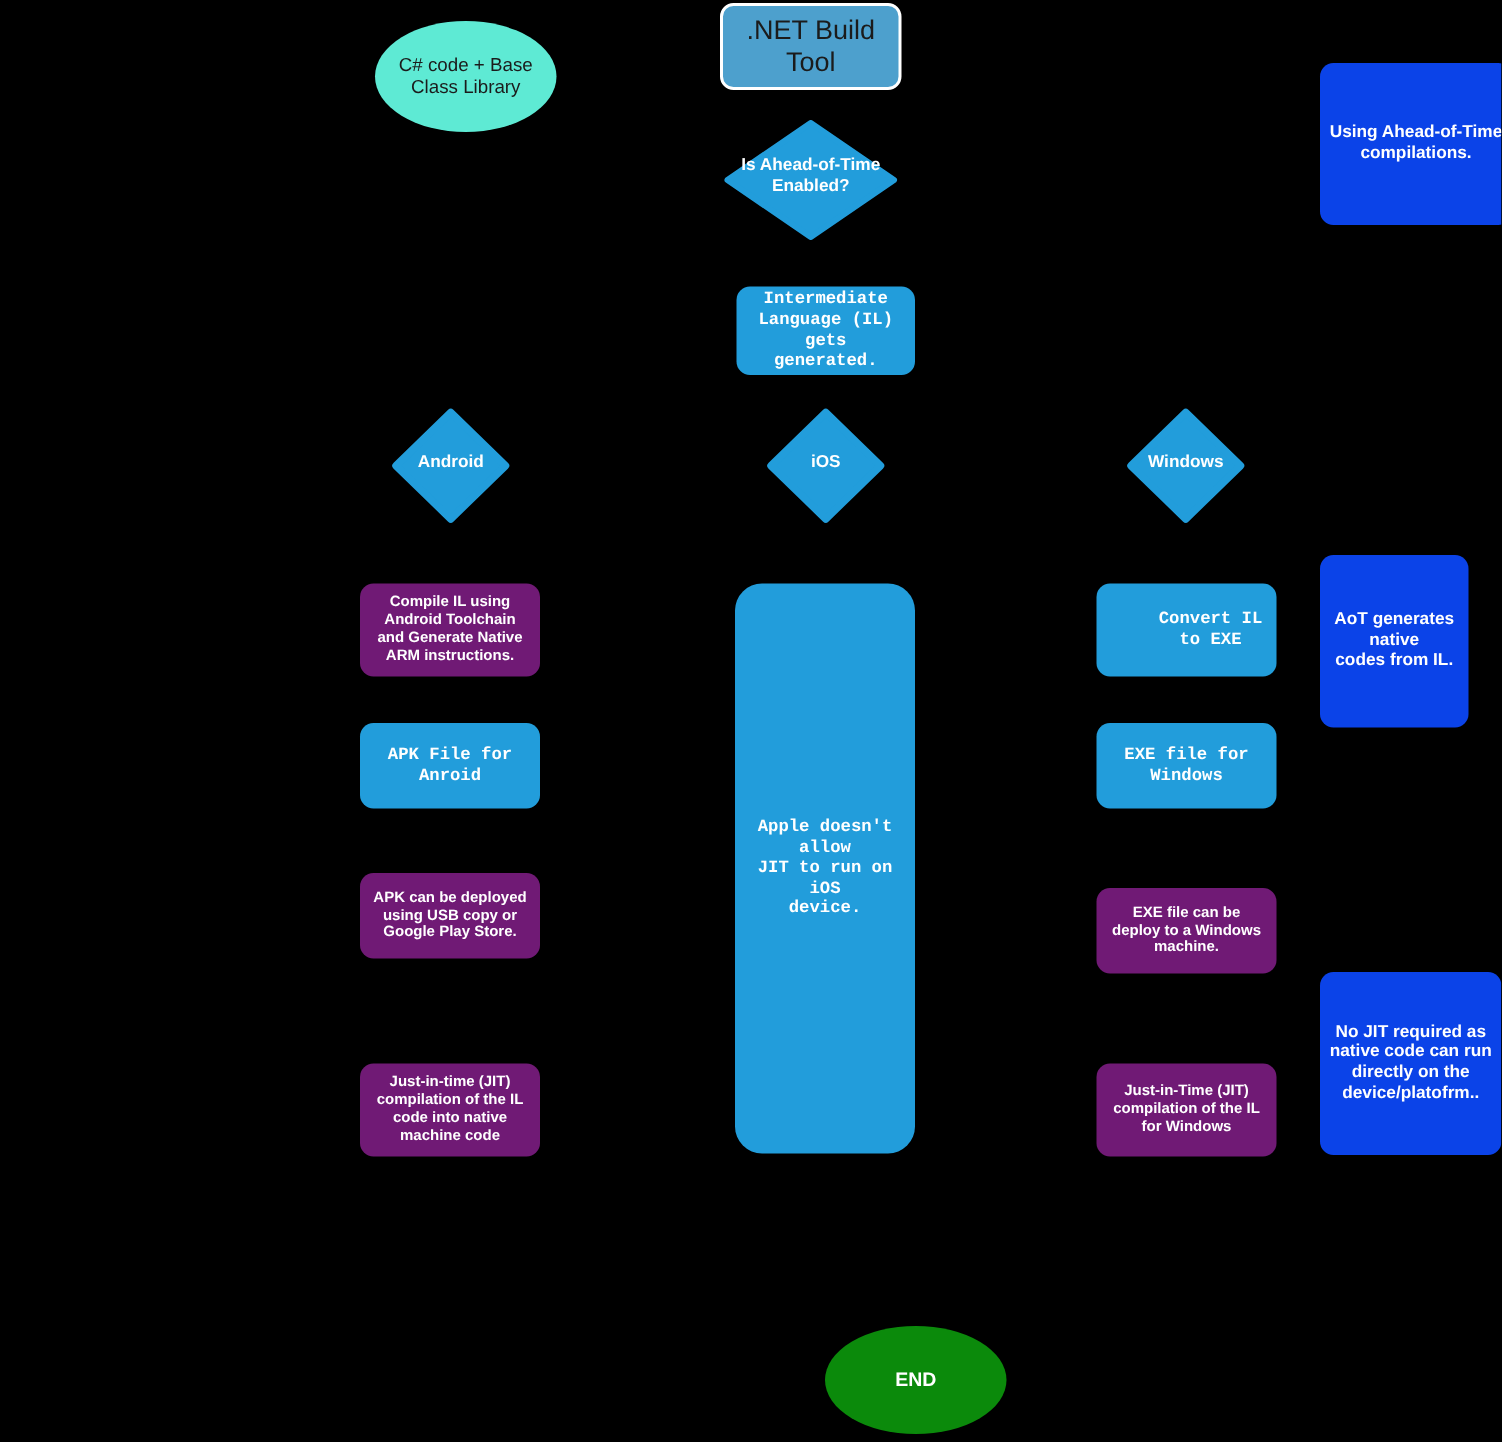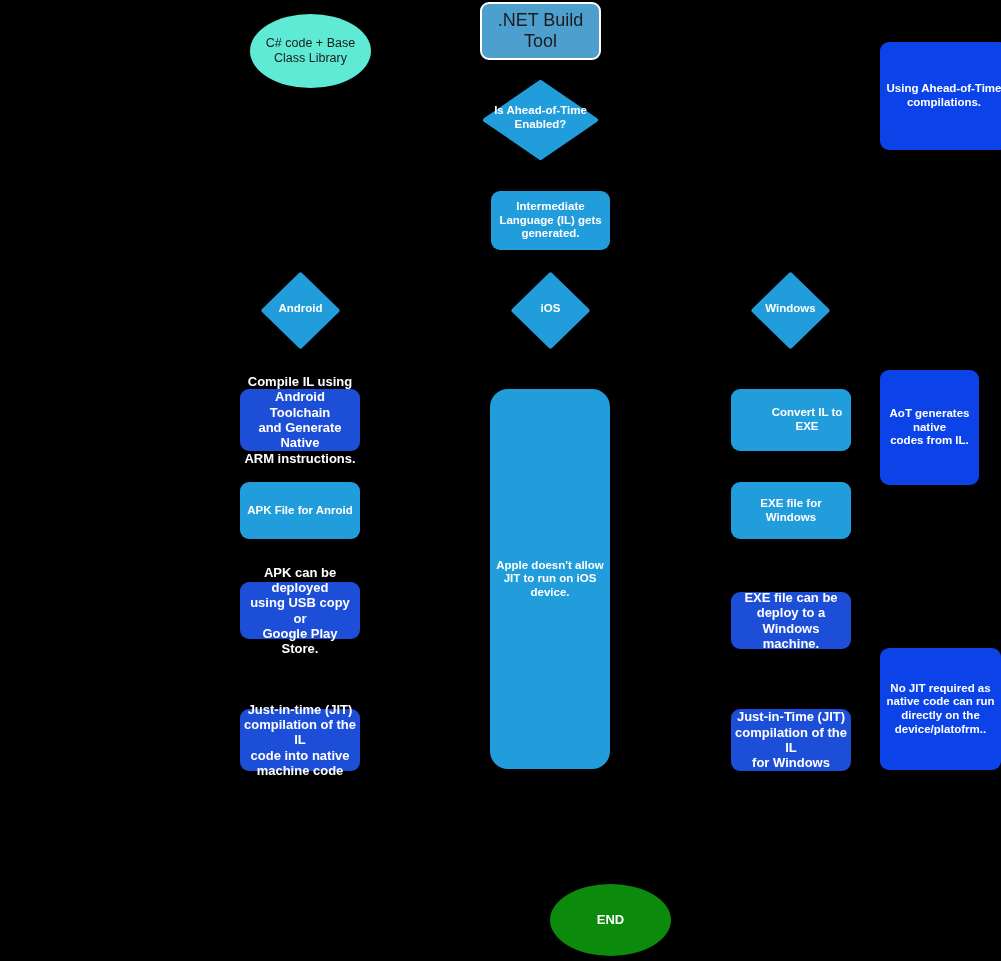--- a/index.html
+++ b/index.html
@@ -78,25 +78,26 @@
     color: #1b1b1b;
     font-size: 18px;
     font-weight: 400;
     border: 2px solid #ffffff;
   }
   .t-cyan {
     background: #229ddb;
     color: #ffffff;
     font-size: 11.5px;
     font-weight: 700;
+    font-family: Liberation Mono, monospace;
   }
   .t-cyan-sm {
-    background: #1d4ed8;
-    color: #ffffff;
-    font-size: 13px;
+    background: #701a75;
+    color: #ffffff;
+    font-size: 10px;
     font-weight: 700;
   }
   .t-royal {
     background: #0b43e8;
     color: #ffffff;
     font-size: 11.5px;
     font-weight: 700;
   }
   .diamond-wrap .lbl {
     color: #ffffff;

